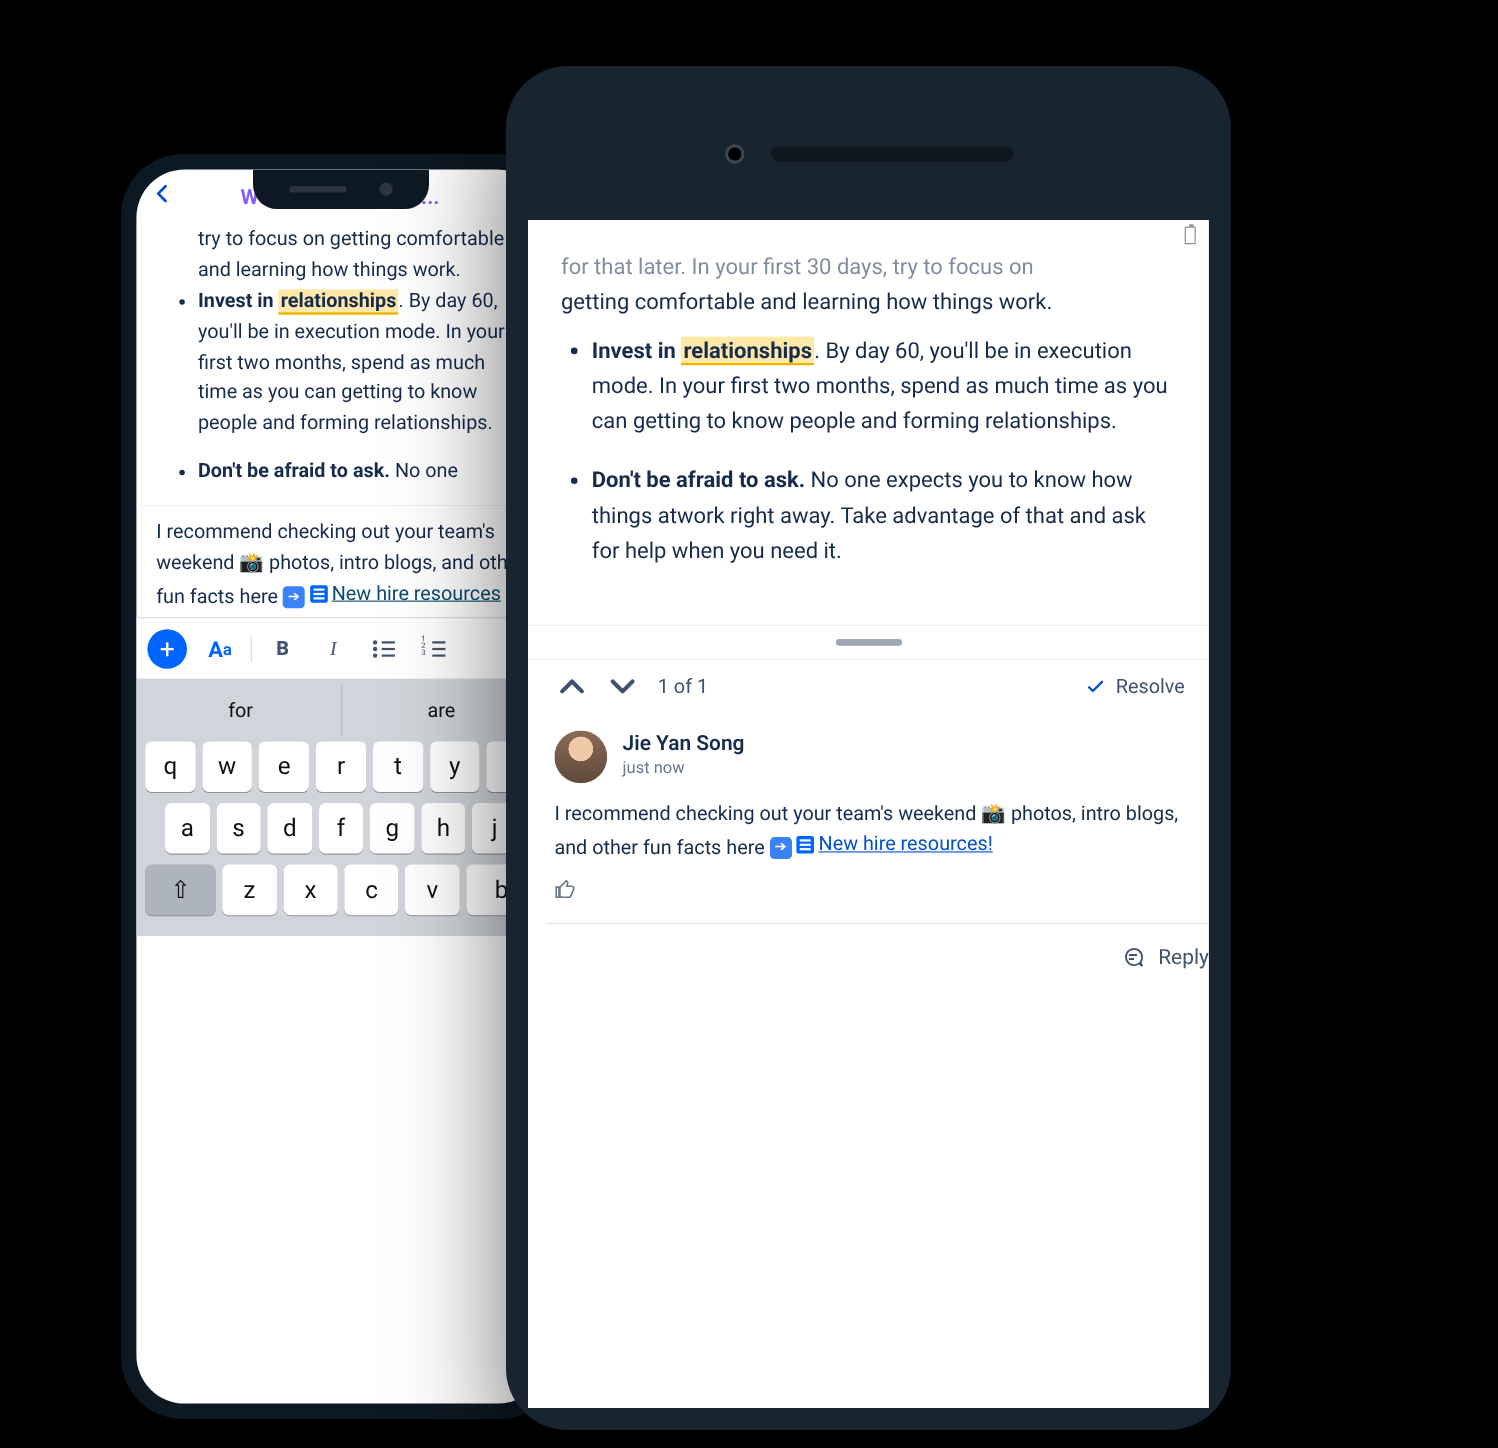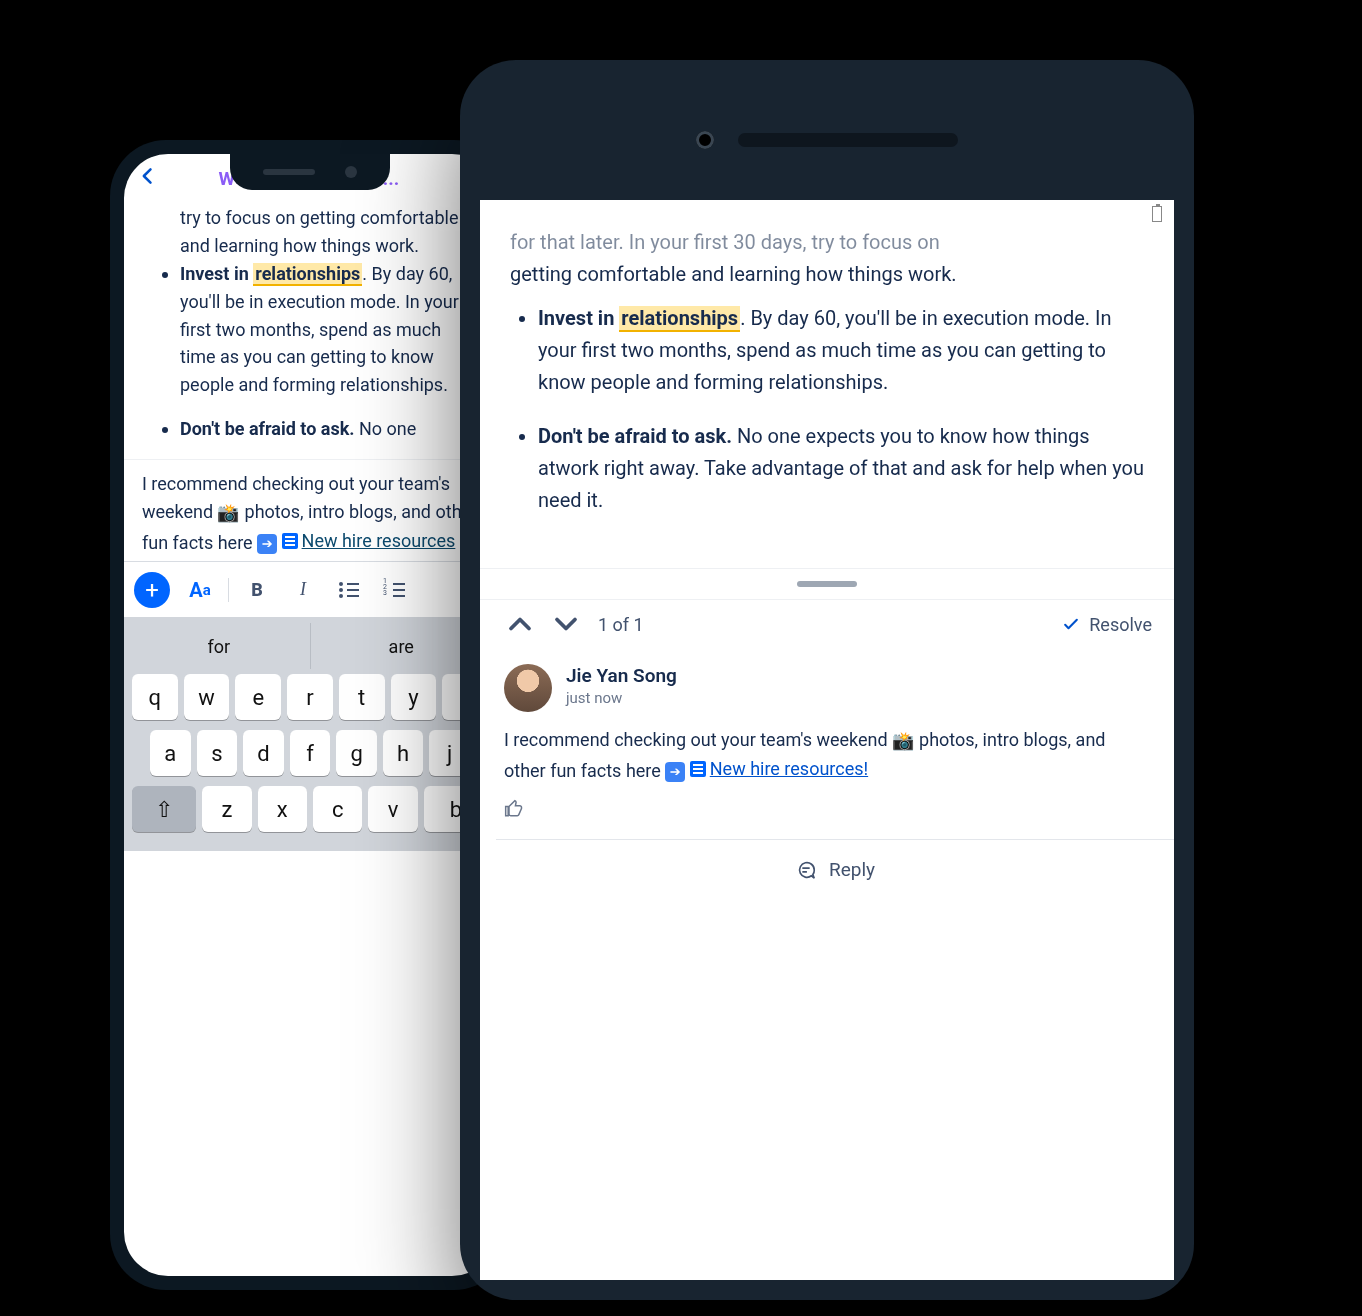--- a/index.html
+++ b/index.html
@@ -39,21 +39,21 @@
     z-index: 2;
     display: flex; align-items: center; justify-content: center; gap: 30px;
   }
   .iphone .notch .speaker { width: 52px; height: 6px; background: #2a3540; border-radius: 3px; }
   .iphone .notch .cam { width: 12px; height: 12px; background: #2a3540; border-radius: 50%; }
 
   .android {
     position: absolute;
     top: 60px;
     left: 460px;
-    width: 734px;
+    width: 659px;
     height: 1240px;
     background: #182430;
     border-radius: 56px;
     padding: 20px 20px 20px 20px;
     box-shadow: 0 40px 100px rgba(0,0,0,.55);
     display: flex; flex-direction: column; align-items: center;
   }
   .android .top-hw {
     height: 120px; display: flex; align-items: center; justify-content: center; gap: 24px;
   }
@@ -130,21 +130,21 @@
   .comment { padding: 6px 24px 16px; }
   .c-head { display:flex; gap:14px; align-items:flex-start;}
   .avatar { width:48px;height:48px;border-radius:50%; background: radial-gradient(circle at 50% 35%, #f0c9a8 0 28%, transparent 29%), linear-gradient(#8b6b55,#60493b); background-color:#d9e4ee;}
   .c-name { font-weight:600; font-size:19px; color:#172B4D;}
   .c-time { font-size:15px; color:#6B778C; margin-top:2px;}
   .c-body { margin-top:14px; font-size:18px; color:#172B4D; line-height:1.55;}
   .c-body .link{color:#0052CC;}
   .like { margin-top:14px; color:#6B778C;}
   .like svg{width:20px;height:20px;}
 
-  .replybar { border-top:1px solid #e3e6eb; padding:18px 0; display:flex;align-items:center;justify-content:center;gap:12px; color:#42526E; font-size:19px;margin-left:16px;}
+  .replybar { border-top:1px solid #e3e6eb; padding:18px 0; display:flex;align-items:center;justify-content:flex-end;gap:12px; color:#42526E; font-size:19px;margin-left:16px;}
   .replybar svg{width:22px;height:22px;}
 
   
   .bul-list, .num-list { display:inline-block; width:20px;height:16px; position:relative;}
   .bul-list::before{content:"";position:absolute;left:0;top:0;width:4px;height:4px;background:#42526E;border-radius:50%;
     box-shadow:0 6px 0 #42526E,0 12px 0 #42526E;}
   .bul-list::after{content:"";position:absolute;left:8px;top:1px;right:0;height:2px;background:#42526E;
     box-shadow:0 6px 0 #42526E,0 12px 0 #42526E;}
   .num-list::before{content:"";position:absolute;left:8px;top:1px;right:0;height:2px;background:#42526E;
     box-shadow:0 6px 0 #42526E,0 12px 0 #42526E;}

